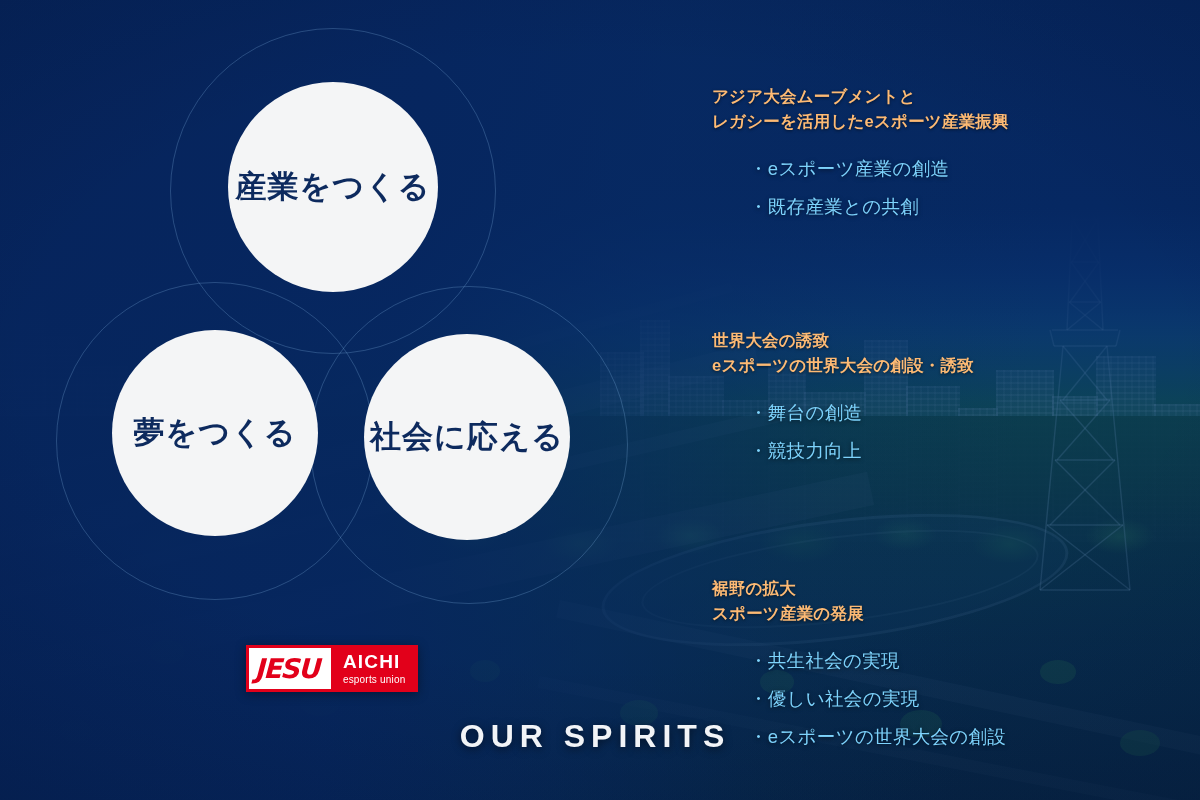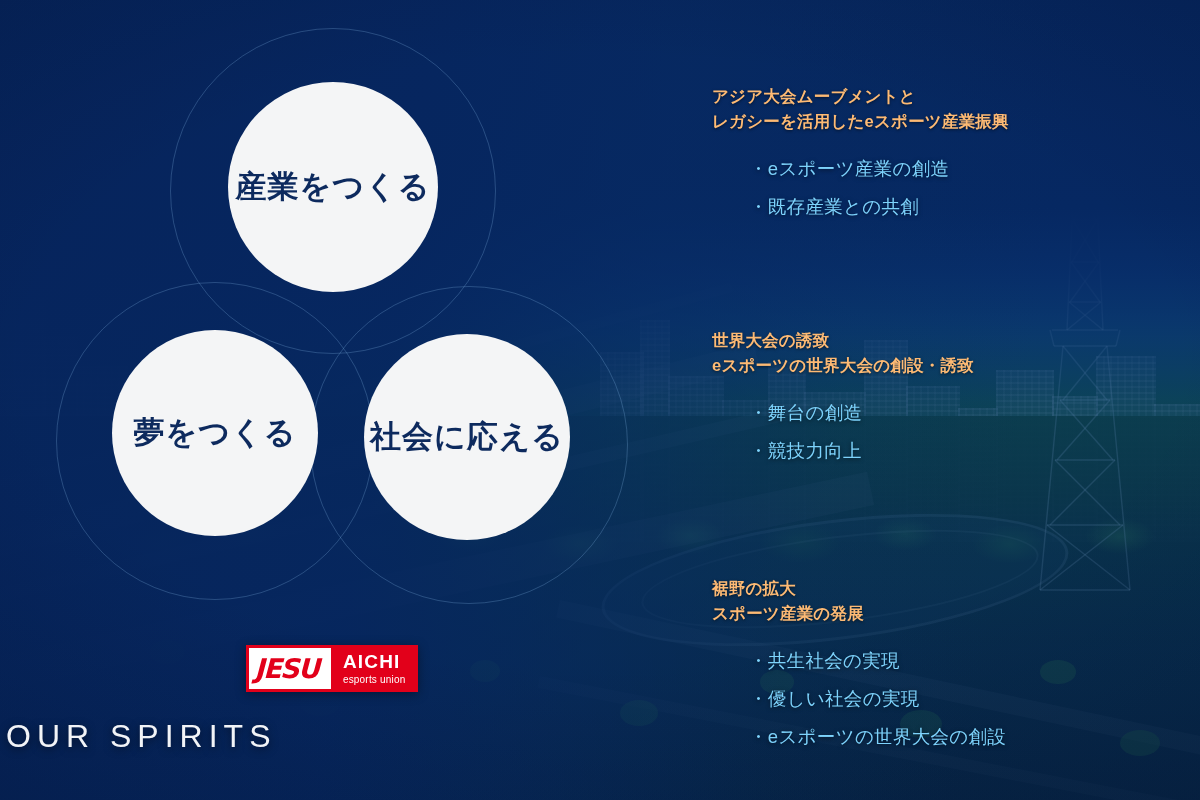--- a/index.html
+++ b/index.html
@@ -243,23 +243,24 @@
   }
   .aichi-main{
     font-weight:800; font-size:19px; line-height:19px; letter-spacing:1.2px;
   }
   .aichi-sub{
     font-size:10px; line-height:13px; letter-spacing:.2px; margin-top:2px;
   }
 
   .spirits{
     position:absolute; left:0; right:16px; top:718px;
+    text-align:center;
     color:#f2f4f7;
     font-size:32px;
-    font-weight:400;
+    font-weight:700;
     letter-spacing:6px;
     text-shadow:0 2px 8px rgba(0,0,0,.55);
   }
   .spirits-inner{ display:inline-block; padding-left:6px; }
 </style>
 </head>
 <body>
 
 <div class="stage">
 

